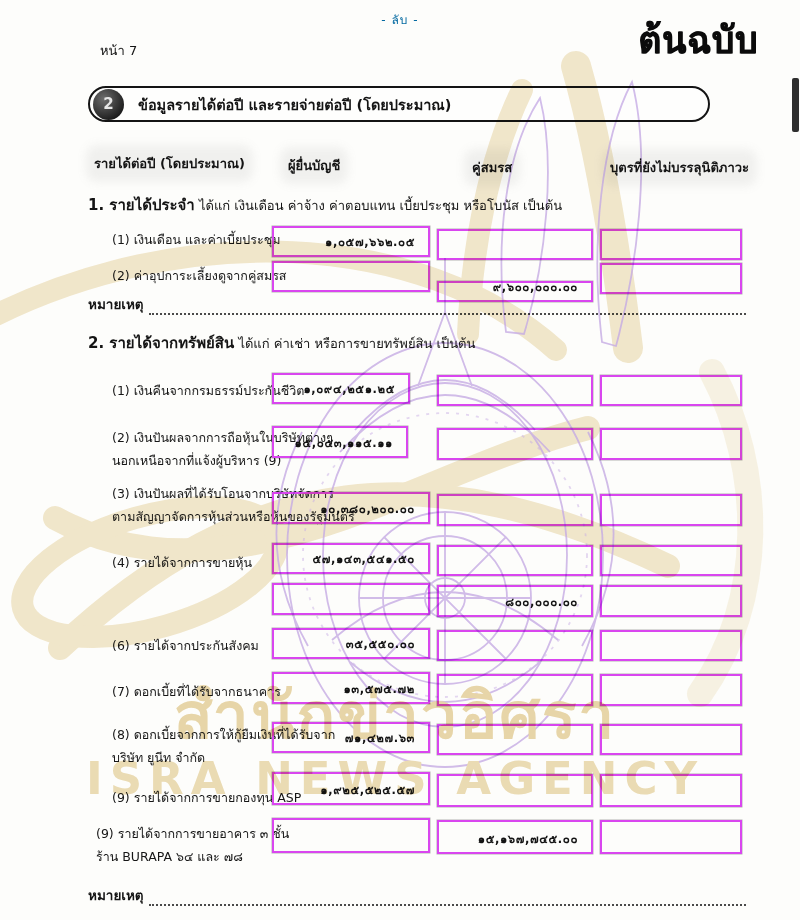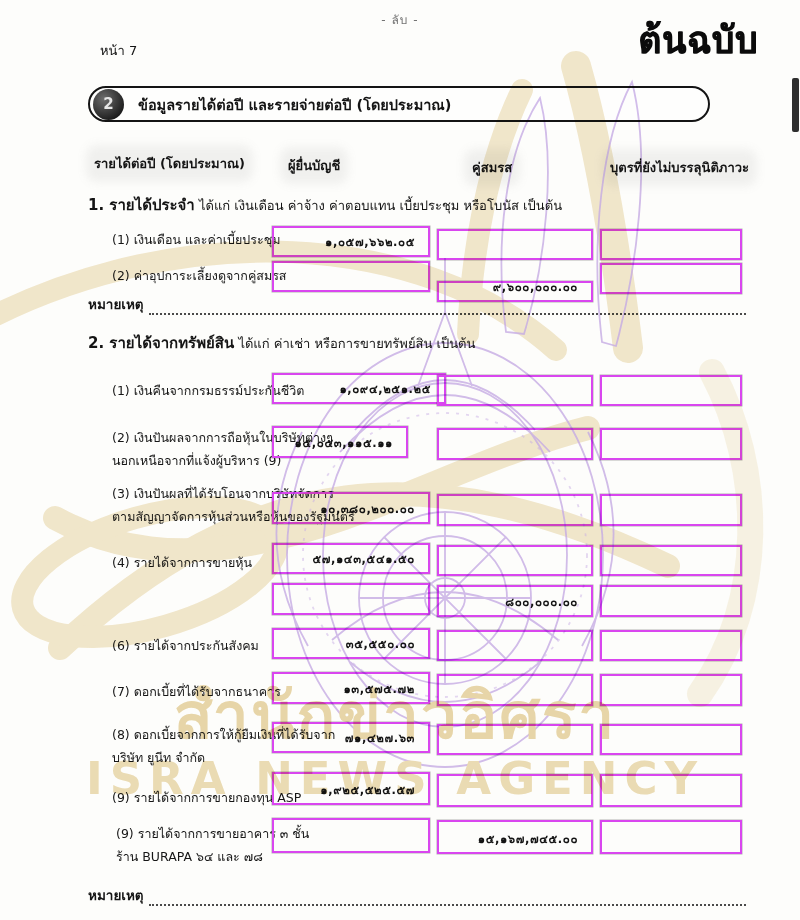--- a/index.html
+++ b/index.html
@@ -1,19 +1,19 @@
 <!DOCTYPE html>
 <html><head>
 <meta charset="utf-8">
 <style>
   html,body{margin:0;padding:0;}
   body{font-family:"DejaVu Sans", sans-serif; background:#e8e8e8;}
   .page{position:relative; width:800px; height:920px; background:#fdfdfb; overflow:hidden; color:#141414;}
   .abs{position:absolute;}
-  .classification{top:10px; left:0; right:0; text-align:center; font-size:12px; letter-spacing:1px; color:#737373;}
+  .classification{top:10px; left:0; right:0; text-align:center; font-size:12px; letter-spacing:1px; color:#0369a1;}
   .stamp{top:12px; right:42px; font-size:35px; font-weight:900; color:#0b0b0b; letter-spacing:1px; transform:scaleY(1.08); text-shadow:1px 0 0 #0b0b0b;}
   .pagenum{top:40px; left:100px; font-size:13px;}
   .edgebar{top:78px; right:1px; width:7px; height:54px; background:#2e2e2e; border-radius:2px;}
 
   .pill{top:86px; left:88px; width:622px; height:36px; border:2.5px solid #141414; border-radius:20px; display:flex; align-items:center; box-sizing:border-box; background:rgba(255,255,255,.6);}
   .badge{width:31px; height:31px; border-radius:50%; margin-left:3px; background:radial-gradient(circle at 35% 32%, #6d6d6d, #1c1c1c 75%); color:#e6e6e6; display:flex; align-items:center; justify-content:center; font-size:15px; font-weight:700; flex:0 0 auto;}
   .pill-title{margin-left:14px; font-size:14.5px; font-weight:700;}
 
   .colhead{font-size:13px; font-weight:700; white-space:nowrap; background:rgba(150,150,150,.12); box-shadow:0 0 10px 8px rgba(150,150,150,.12); border-radius:4px;}
 
@@ -87,21 +87,21 @@
 
   <div class="abs sec-head" style="top:331px; left:88px;">
     <span class="b">2. รายได้จากทรัพย์สิน</span>
     <span>ได้แก่ ค่าเช่า หรือการขายทรัพย์สิน เป็นต้น</span>
   </div>
 
   <div class="abs lbl" style="top:379px; left:112px;">
       <div>(1) เงินคืนจากกรมธรรม์ประกันชีวิต</div>
       <div></div>
     </div>
-  <div class="box" style="top:373px; left:272px; width:174px; height:31px;">
+  <div class="box" style="top:373px; left:272px; width:138px; height:31px;">
       <span>๑,๐๙๔,๒๕๑.๒๕</span>
     </div>
   <div class="box" style="top:375px; left:437px; width:156px; height:31px;">
       <span></span>
     </div>
   <div class="box" style="top:375px; left:600px; width:142px; height:31px;">
       <span></span>
     </div>
 
   <div class="abs lbl" style="top:426px; left:112px;">
@@ -193,21 +193,21 @@
   <div class="box" style="top:772px; left:272px; width:158px; height:33px;">
       <span>๑,๙๒๕,๕๒๕.๕๗</span>
     </div>
   <div class="box" style="top:774px; left:437px; width:156px; height:33px;">
       <span></span>
     </div>
   <div class="box" style="top:774px; left:600px; width:142px; height:33px;">
       <span></span>
     </div>
 
-  <div class="abs lbl" style="top:822px; left:116px;">
+  <div class="abs lbl" style="top:822px; left:96px;">
       <div>(9) รายได้จากการขายอาคาร ๓ ชั้น</div>
       <div>ร้าน BURAPA ๖๔ และ ๗๘</div>
     </div>
   <div class="box" style="top:818px; left:272px; width:158px; height:35px;">
       <span></span>
     </div>
   <div class="box" style="top:820px; left:437px; width:156px; height:34px;">
       <span>๑๕,๑๖๗,๗๔๕.๐๐</span>
     </div>
   <div class="box" style="top:820px; left:600px; width:142px; height:34px;">

